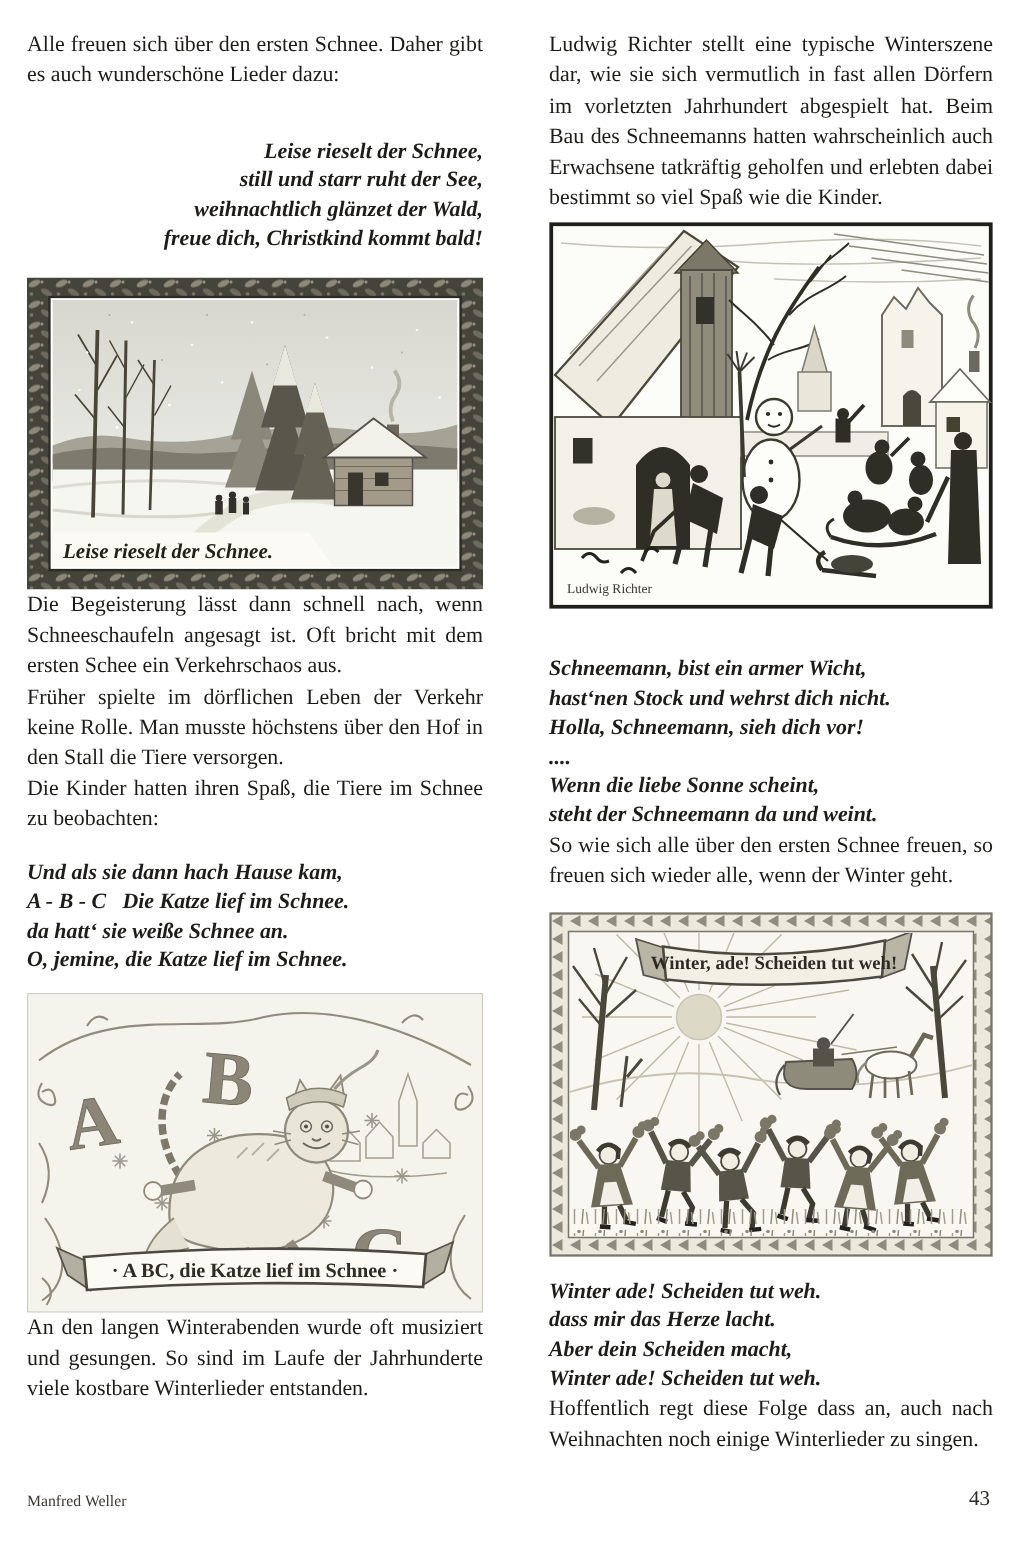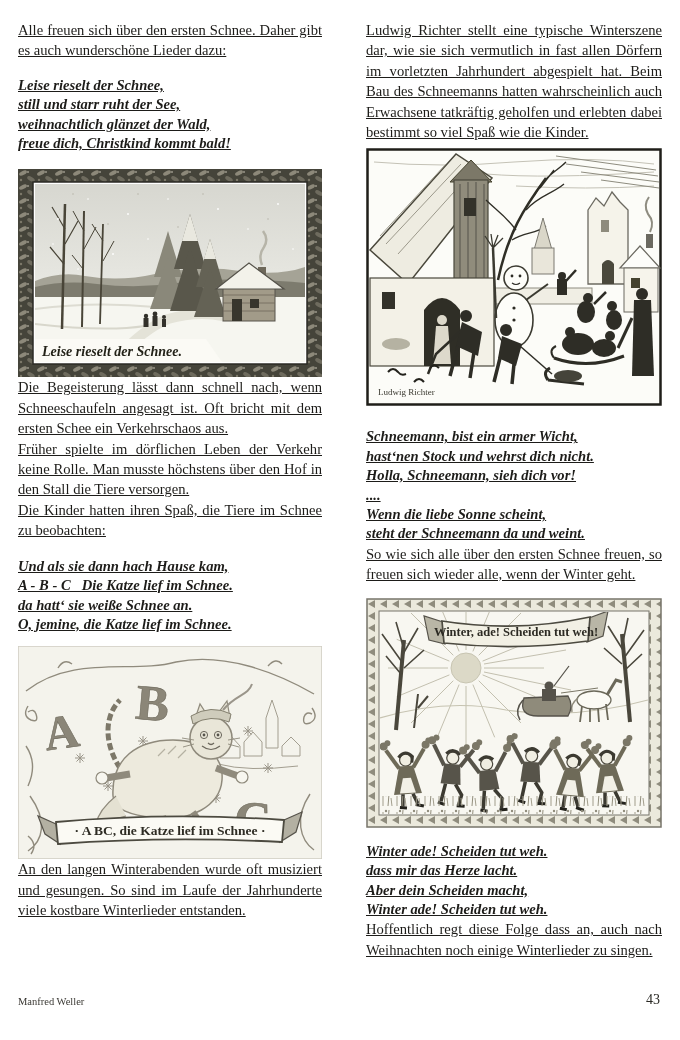--- a/index.html
+++ b/index.html
@@ -1,26 +1,26 @@
 <!DOCTYPE html>
 <html lang="de"><head>
 <meta charset="utf-8">
 <style>
   html,body{margin:0;padding:0;background:#ffffff;}
   body{width:680px;height:1040px;overflow:hidden;position:relative;
        font-family:"Liberation Serif","DejaVu Serif",serif;color:#1d1c19;}
-  .page{position:relative;width:680px;height:1040px;background:#ffffff;text-decoration:underline;}
+  .page{position:relative;width:680px;height:1040px;background:#ffffff;}
   .cols{display:flex;gap:44px;padding:20px 18px 0 18px;}
   .col-left{width:304px;flex:0 0 304px;}
   .col-right{width:296px;flex:0 0 296px;}
   p.body{margin:0;font-size:14.6px;line-height:20.4px;text-align:justify;}
   .poem{font-weight:bold;font-style:italic;font-size:14.6px;line-height:19.4px;}
   .poem .pl{white-space:pre-wrap;}
-  .mt15{margin-top:15px;} .mt16{margin-top:16px;} .mt10{margin-top:10px;}
-  .mt12{margin-top:12px;} .mt14{margin-top:14px;} .mt22{margin-top:21px;}
+  .mt15{margin-top:31px;text-align:right;} .mt16{margin-top:16px;} .mt10{margin-top:10px;}
+  .mt12{margin-top:12px;} .mt14{margin-top:14px;} .mt22{margin-top:31px;}
   .mt6{margin-top:6px;} .mt13{margin-top:13px;} .mt17{margin-top:17px;}
   .illus{display:block;}
   .footer-author{position:absolute;left:18px;top:996px;font-size:10.5px;color:#3a3833;}
   .footer-page{position:absolute;right:20px;top:992px;font-size:14px;color:#2a2924;}
   svg text{font-family:"Liberation Serif","DejaVu Serif",serif;}
 </style>
 </head>
 <body>
 
 <div class="page">

